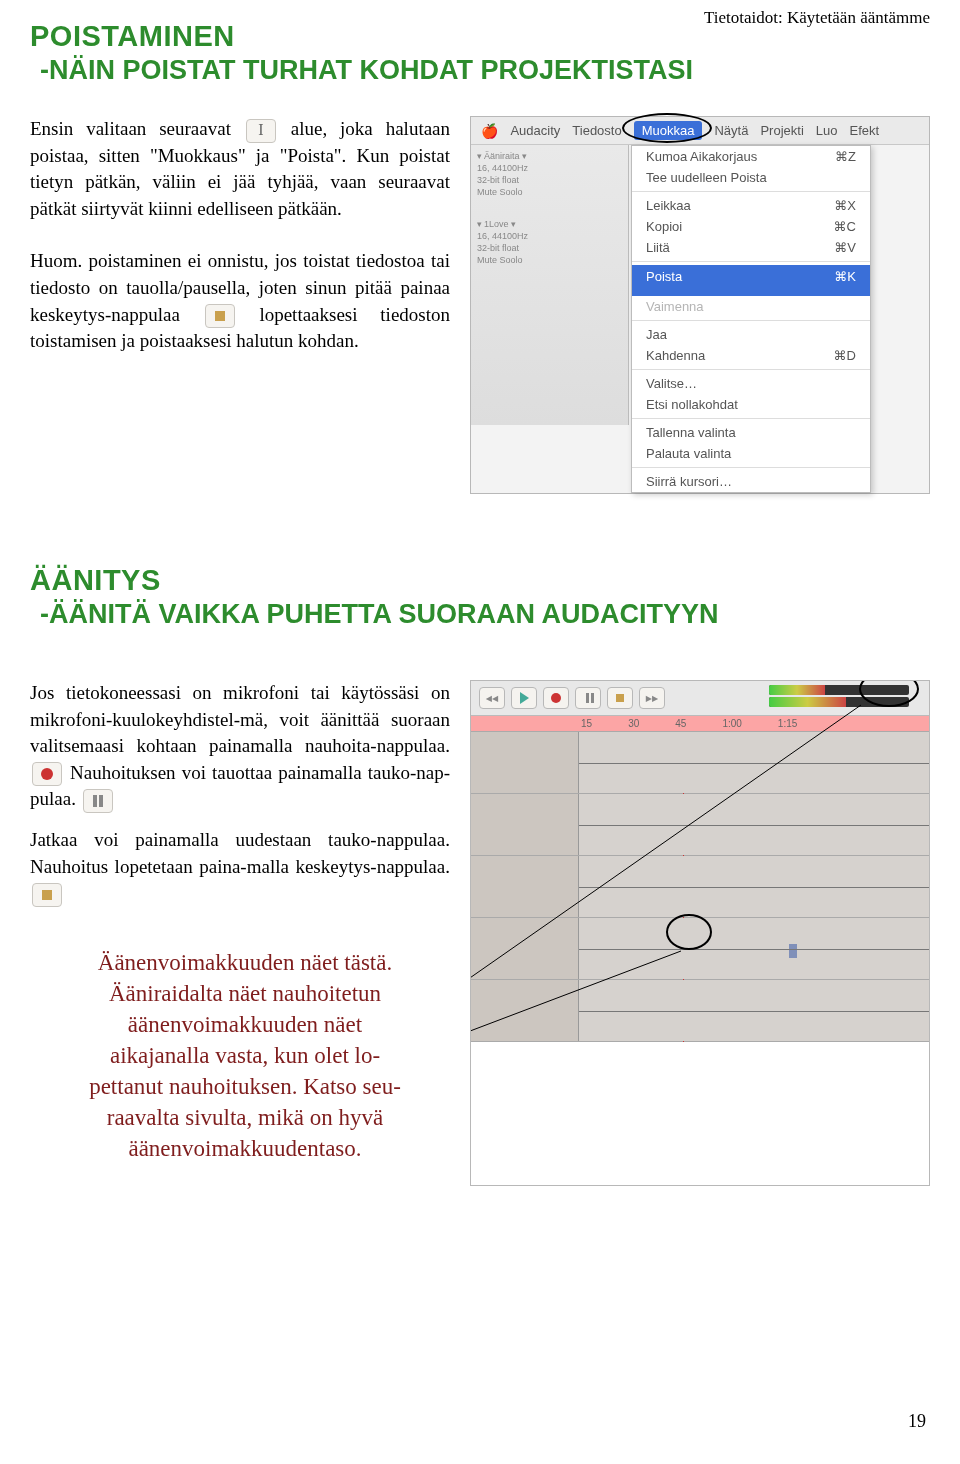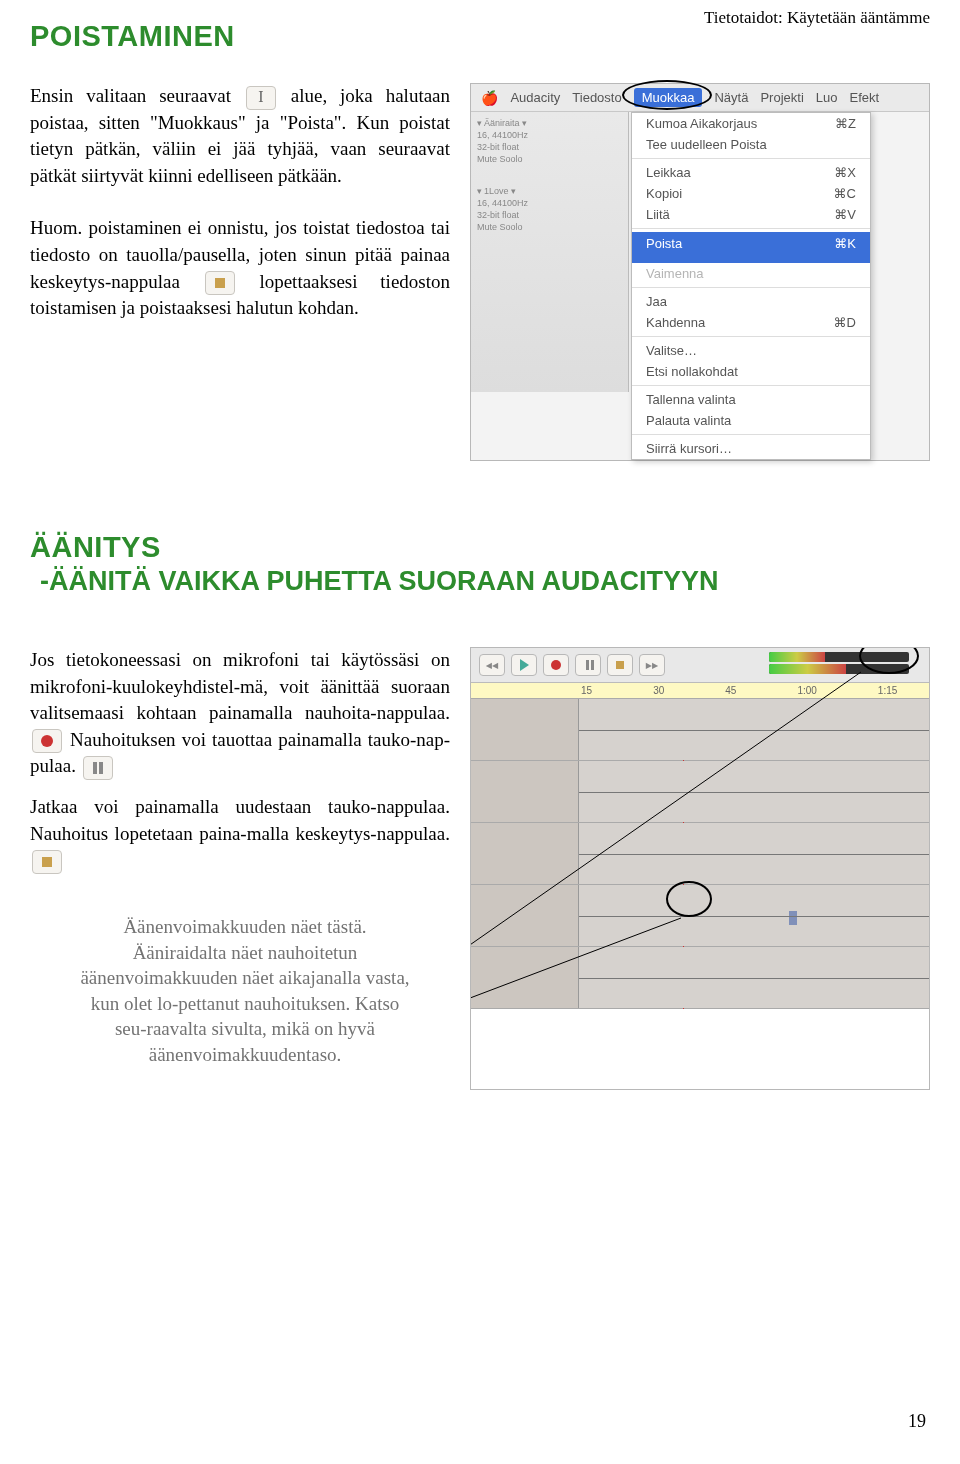--- a/index.html
+++ b/index.html
@@ -227,25 +227,25 @@
     position: relative;
     overflow: hidden;
   }
   .meter-row::after {
     content:"";
     position:absolute;left:0;top:0;height:100%;width:40%;
     background: linear-gradient(90deg,#4c4,#cc4,#c44);
   }
   .meter-row.red::after { width: 55%; }
   .am-ruler {
-    background: #fef9c3;
+    background: #fca5a5;
     border-bottom: 1px solid #aaa;
     padding: 2px 6px 2px 110px;
     display: flex;
-    gap: 61px;
+    gap: 36px;
     font-size: 10px;
     color: #666;
   }
   .am-tracks {
     background: #d4d4d4;
   }
   .am-track {
     height: 62px;
     border-bottom: 1px solid #aaa;
     display: flex;
@@ -298,39 +298,40 @@
   .bubble-wrap {
     position: relative;
     margin-top: 22px;
     margin-left: 20px;
   }
   .bubble {
     width: 390px;
     padding: 18px 26px 22px 26px;
     border-radius: 50% / 48%;
     text-align: center;
-    font-size: 19px;
+    font-size: 23px;
     line-height: 1.35;
-    color: #737373;
+    color: #7f1d1d;
     background: #fff;
   }
   .page-num {
     position: absolute;
     bottom: 32px;
     right: 34px;
     font-size: 18px;
   }
 </style>
 </head>
 <body>
 
 <div class="header-right">Tietotaidot: Käytetään ääntämme</div>
 
 <div class="section">
   <div class="main-title">POISTAMINEN</div>
+  <div class="sub-title">-NÄIN POISTAT TURHAT KOHDAT PROJEKTISTASI</div>
 
   <div class="two-col">
     <div class="left-col">
       <p>
         <span>Ensin valitaan seuraavat</span>
         <span class="inline-icon icon-cursor"></span>
         <span>alue, joka halutaan poistaa, sitten "Muokkaus" ja "Poista". Kun poistat tietyn pätkän, väliin ei jää tyhjää, vaan seuraavat pätkät siirtyvät kiinni edelliseen pätkään.</span>
       </p>
       <p style="margin-top:26px;">
         <span>Huom. poistaminen ei onnistu, jos toistat tiedostoa tai tiedosto on tauolla/pausella, joten sinun pitää painaa keskeytys-nappulaa</span>

